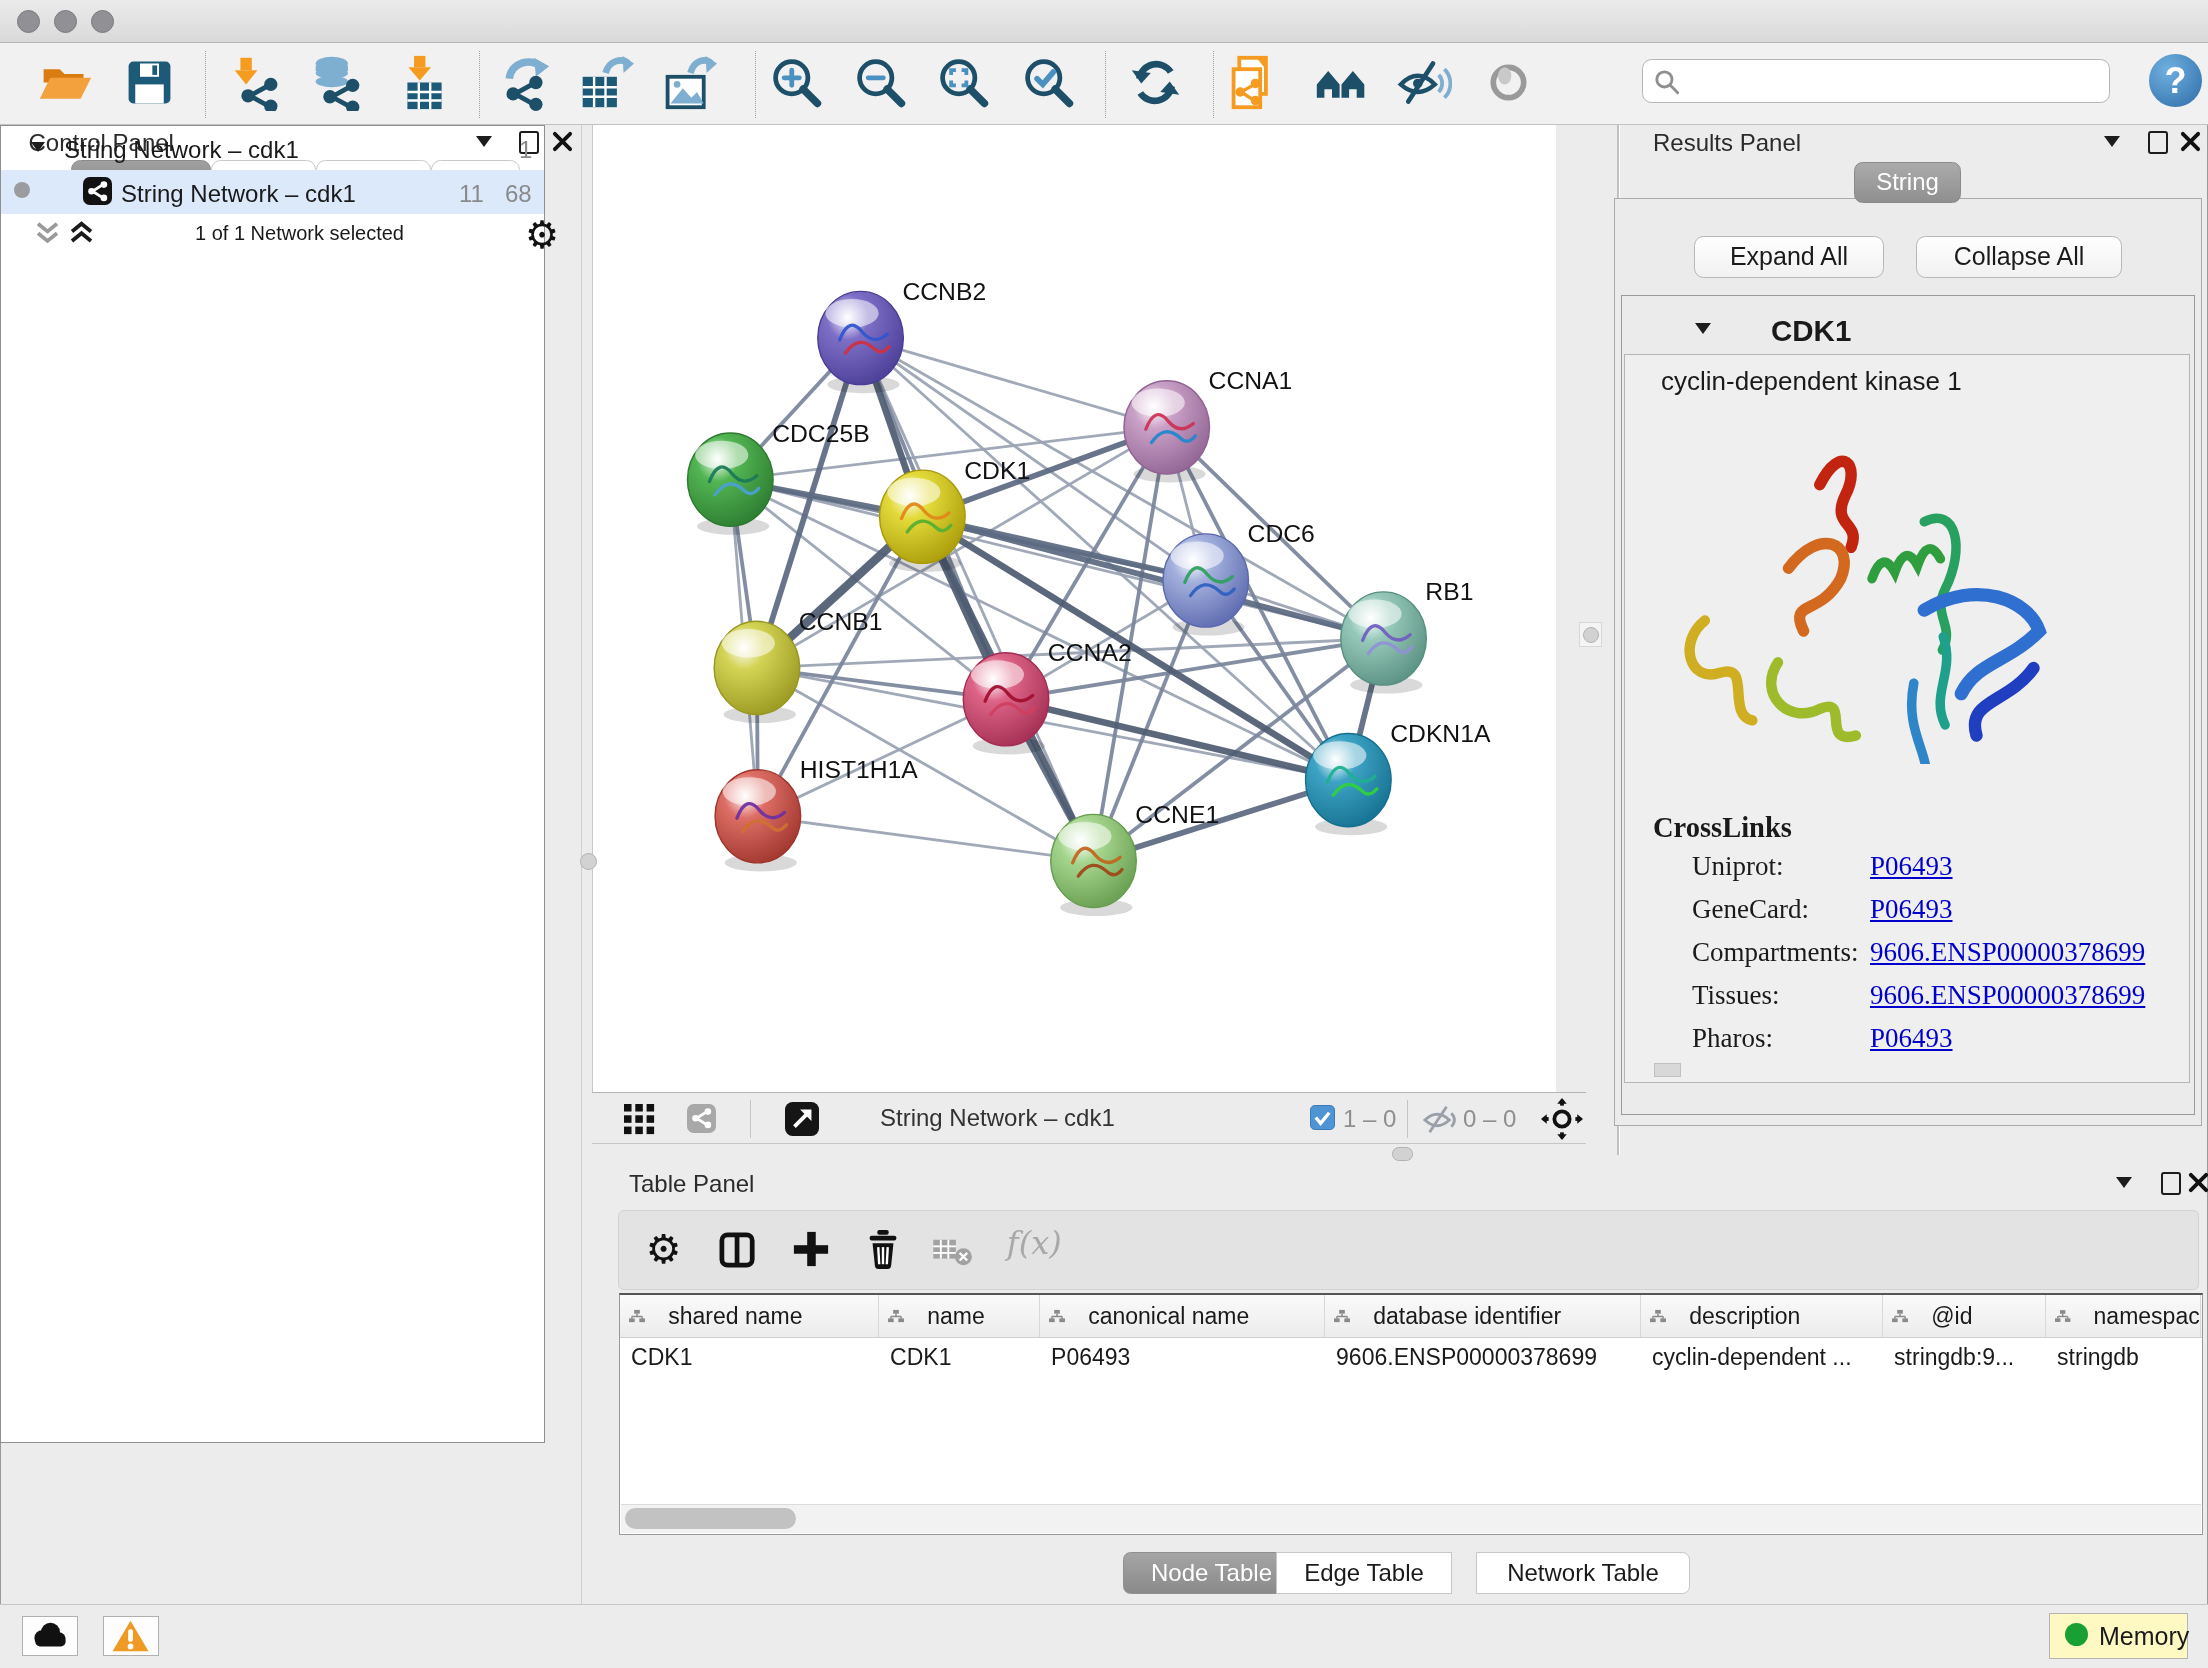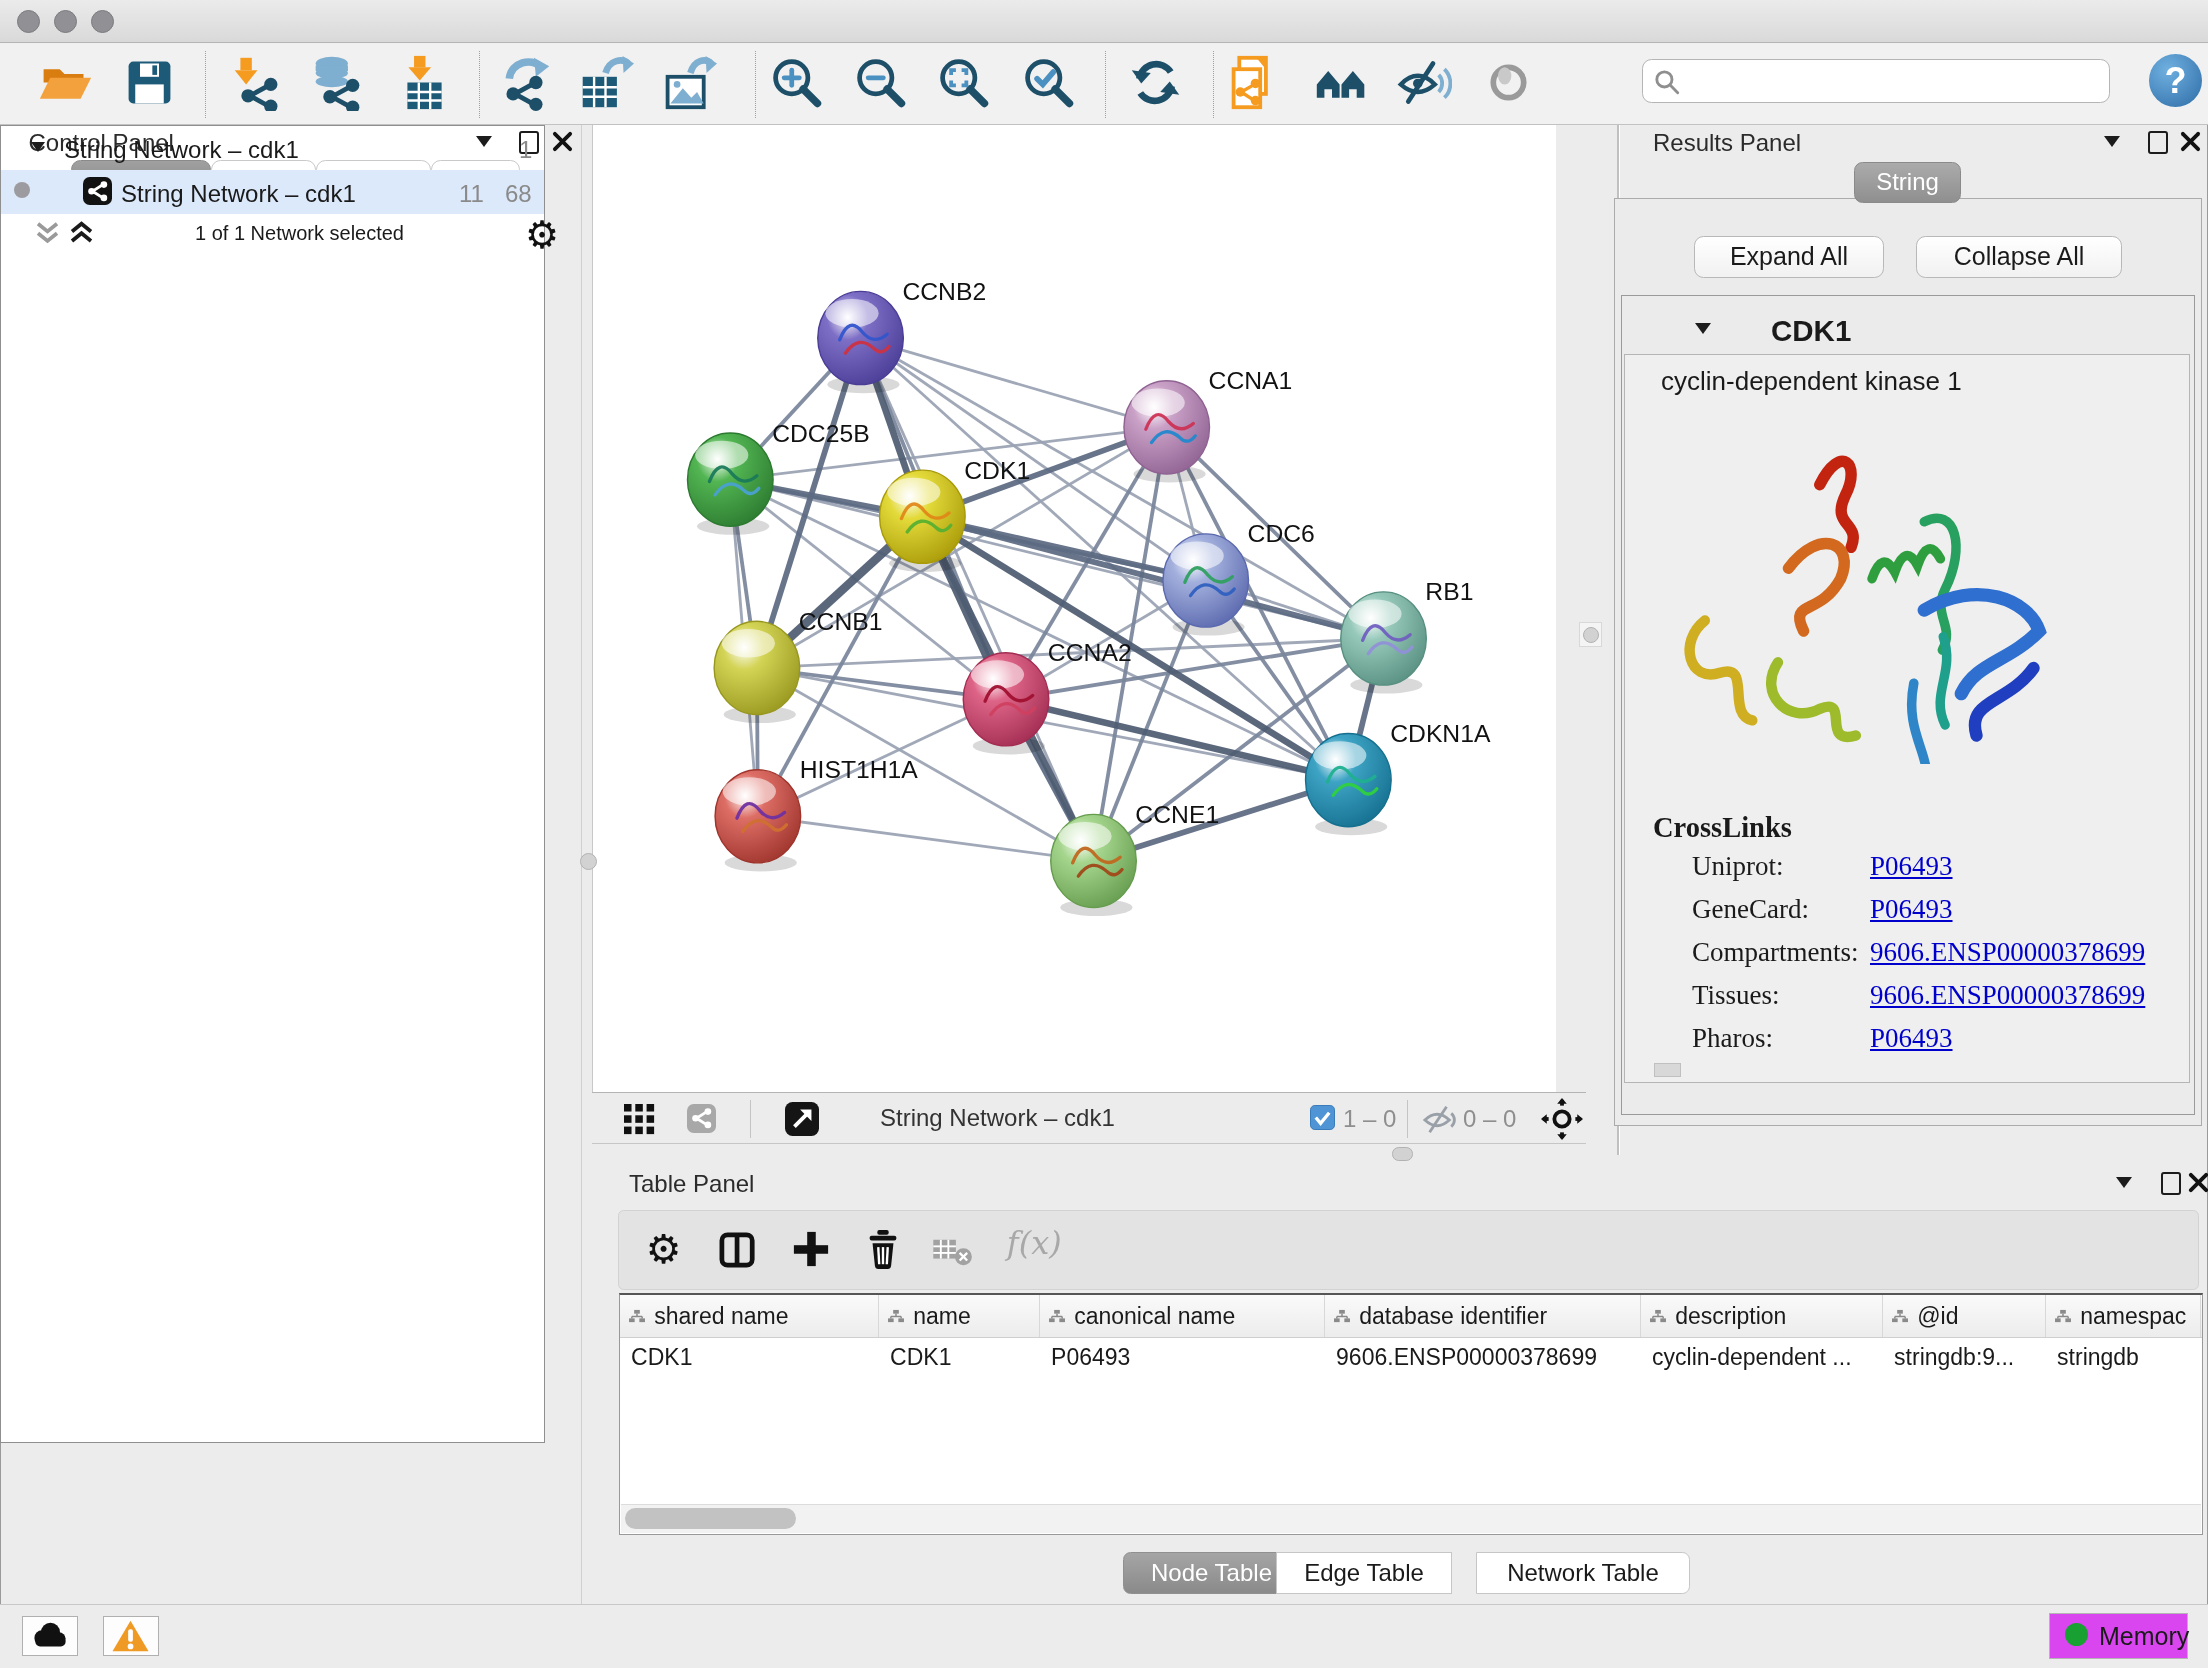--- a/index.html
+++ b/index.html
@@ -53,35 +53,35 @@
   .sub-box{left:1624px;top:354px;width:566px;height:729px;border:1px solid #b5b5b5;background:#efefef;box-sizing:border-box;}
   .serif{font-family:"Liberation Serif",serif;}
   .cl-row{position:relative;height:43px;font-size:27px;font-family:"Liberation Serif",serif;}
   .cl-row .lab{position:absolute;left:67px;}
   .cl-row a{position:absolute;left:245px;color:#0000cc;text-decoration:underline;}
   
   .tp{left:613px;top:1162px;width:1590px;height:441px;background:#ececec;border-radius:7.6px;}
   .tp-toolbar{left:4.8px;top:48px;width:1581px;height:80px;background:#e3e3e3;border:1px solid #d2d2d2;border-radius:5.7px;box-sizing:border-box;}
   .tablebox{left:5.7px;top:131px;width:1584px;height:242px;background:#fff;border:1px solid #999;border-top:2.9px solid #555;box-sizing:border-box;}
   .thead{display:flex;height:42px;background:linear-gradient(#fafafa,#ececec);border-bottom:1px solid #cfcfcf;}
-  .th{display:flex;align-items:center;gap:9px;padding-left:9.5px;box-sizing:border-box;border-right:1px solid #d8d8d8;
+  .th{display:flex;align-items:center;gap:23px;padding-left:9.5px;box-sizing:border-box;border-right:1px solid #d8d8d8;
      font-size:23px;overflow:hidden;white-space:nowrap;}
   .trow{display:flex;height:38px;}
   .td{padding-left:11.4px;box-sizing:border-box;font-size:23px;line-height:38px;overflow:hidden;white-space:nowrap;}
   .hscroll{position:absolute;left:1px;bottom:1px;width:1580px;height:28.5px;background:#f2f2f2;border-top:1px solid #dcdcdc;}
   .thumb{position:absolute;left:4.8px;top:3.8px;width:171px;height:21px;border-radius:10.5px;background:#c2c2c2;}
   .ttab{position:absolute;top:0;height:42px;background:#fff;border:1px solid #c6c6c6;box-sizing:border-box;
      font-size:24px;text-align:center;line-height:40px;}
   .ttab.sel{background:linear-gradient(#a5a5a5,#8a8a8a);color:#fff;border-color:#909090;}
   .fx{font-family:"DejaVu Serif",serif;font-style:italic;font-size:32px;color:#a8a8a8;}
   .gearglyph{font-family:"DejaVu Sans",sans-serif;color:#111;}
   
   .statusbar{left:0;top:1604px;width:2208px;height:65px;background:#ececec;border-top:1px solid #c8c8c8;}
   .sq-btn{background:#fdfdfd;border:1.9px solid #b0b0b0;}
-  .mem-btn{left:2049px;top:7.6px;width:139px;height:46px;background:#d946ef;border:1.9px solid #b4b4b4;box-sizing:border-box;
+  .mem-btn{left:2049px;top:7.6px;width:139px;height:46px;background:#fef9c3;border:1.9px solid #b4b4b4;box-sizing:border-box;
     font-size:25px;}
   .dot{width:23px;height:23px;border-radius:50%;background:#18a033;}
   svg{display:block;}
 </style>
 </head>
 <body>
 
 <div id="app">
 
   <div class="abs titlebar">

